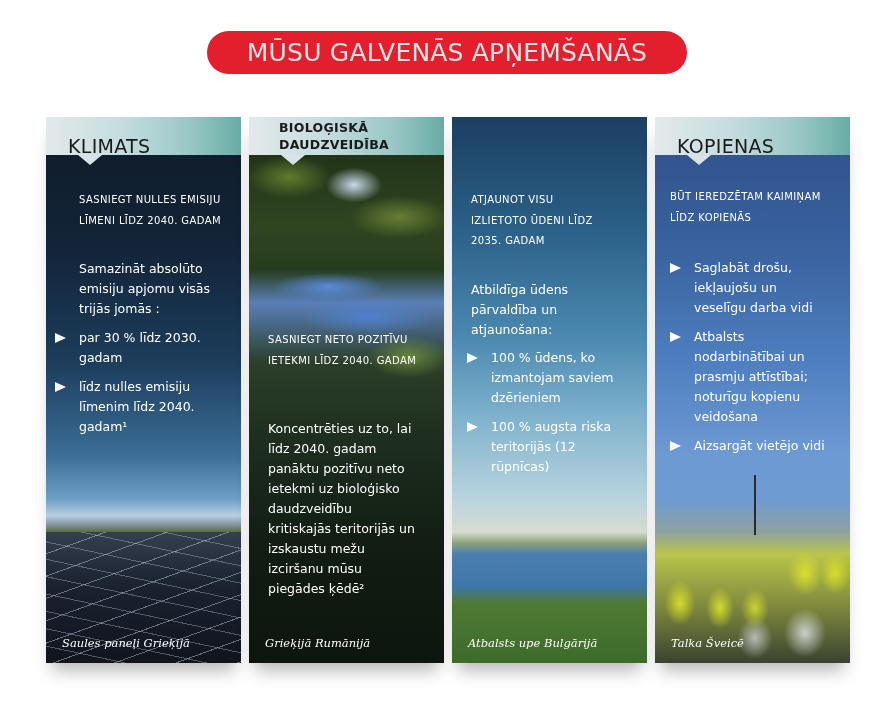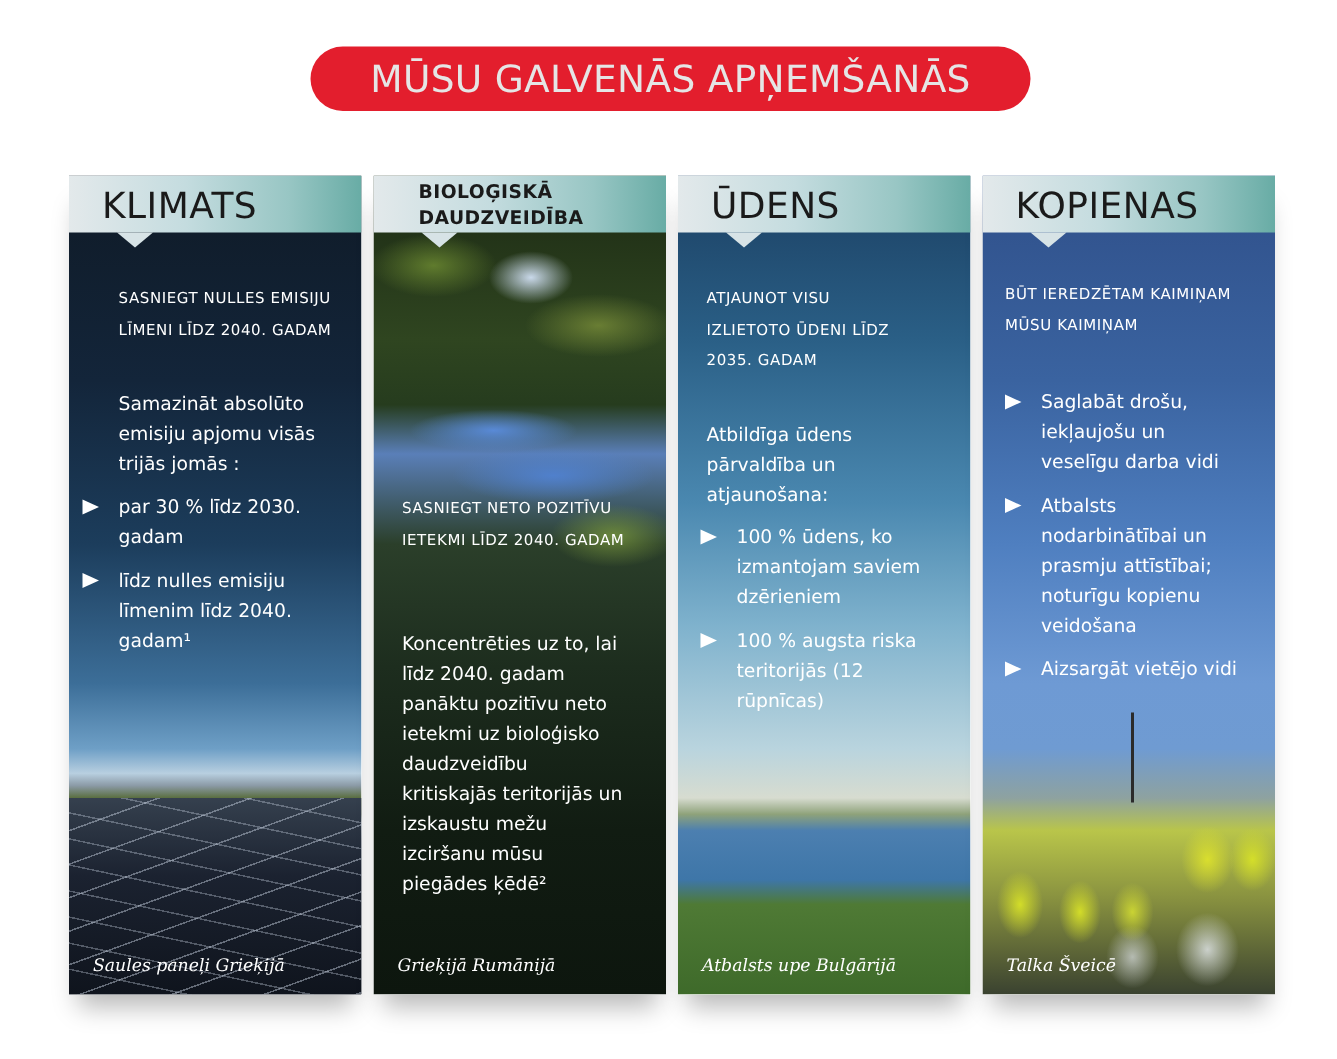--- a/index.html
+++ b/index.html
@@ -26,22 +26,22 @@
     background: linear-gradient(90deg, #e3e9eb 0%, #c4dcdf 40%, #98c6c4 75%, #68aca5 100%);
     z-index: 3;
   }
   .header::after {
     content: ""; position: absolute; left: 32px; bottom: -10px;
     width: 0; height: 0;
     border-left: 12px solid transparent; border-right: 12px solid transparent;
     border-top: 10px solid #d7e3e6;
   }
   .header-label {
-    position: absolute; left: 22px; top: 6px; color: #1a1a1a;
-    font-size: 24px; letter-spacing: 0.3px;
+    position: absolute; left: 22px; top: 18px; color: #1a1a1a;
+    font-size: 19px; letter-spacing: 0.3px;
   }
   .header-label.small {
     top: 2px; left: 30px; font-size: 12.5px; font-weight: bold; line-height: 17px; width: 130px;
   }
 
   .content { position: absolute; left: 0; top: 0; width: 100%; z-index: 2; color: #ffffff; }
   .goal { position: absolute; font-size: 10px; line-height: 20.5px; letter-spacing: 0.4px; }
   .para { position: absolute; font-size: 12.5px; line-height: 20px; }
   .bullets { position: absolute; list-style: none; }
   .bullets li { position: relative; font-size: 12.5px; line-height: 20px; margin-bottom: 9px; }
@@ -130,44 +130,41 @@
   </div>
   <div class="content">
     <div class="goal" style="left:19px; top:213px; width:160px;">SASNIEGT NETO POZITĪVU IETEKMI LĪDZ 2040. GADAM</div>
     <div class="para" style="left:19px; top:302px; width:150px;">Koncentrēties uz to, lai līdz 2040. gadam panāktu pozitīvu neto ietekmi uz bioloģisko daudzveidību kritiskajās teritorijās un izskaustu mežu izciršanu mūsu piegādes ķēdē²</div>
   </div>
   <div class="caption">Grieķijā Rumānijā</div>
 </div>
 
 <div class="card" style="left:452px;">
   <div class="bg bg-udens"></div>
-  <div class="header">
-    <span class="header-label">ŪDENS</span>
-  </div>
   <div class="content">
     <div class="goal" style="left:19px; top:73px; width:140px;">ATJAUNOT VISU IZLIETOTO ŪDENI LĪDZ 2035. GADAM</div>
     <div class="para" style="left:19px; top:163px; width:130px;">Atbildīga ūdens pārvaldība un atjaunošana:</div>
     <ul class="bullets" style="left:39px; top:231px; width:135px;">
       <li><span class="arrow"></span><span>100 % ūdens, ko izmantojam saviem dzērieniem</span></li>
       <li><span class="arrow"></span><span>100 % augsta riska teritorijās (12 rūpnīcas)</span></li>
     </ul>
   </div>
   <div class="caption">Atbalsts upe Bulgārijā</div>
 </div>
 
 <div class="card" style="left:655px;">
   <div class="bg bg-kopienas">
       <div class="people"></div>
     </div>
   <div class="pole"></div>
   <div class="header">
     <span class="header-label">KOPIENAS</span>
   </div>
   <div class="content">
-    <div class="goal" style="left:15px; top:70px; width:160px;">BŪT IEREDZĒTAM KAIMIŅAM MŪSU KAIMIŅAM</div>
+    <div class="goal" style="left:15px; top:70px; width:160px;">BŪT IEREDZĒTAM KAIMIŅAM LĪDZ KOPIENĀS</div>
     <ul class="bullets" style="left:39px; top:141px; width:135px;">
       <li><span class="arrow"></span><span>Saglabāt drošu, iekļaujošu un veselīgu darba vidi</span></li>
       <li><span class="arrow"></span><span>Atbalsts nodarbinātībai un prasmju attīstībai; noturīgu kopienu veidošana</span></li>
       <li><span class="arrow"></span><span>Aizsargāt vietējo vidi</span></li>
     </ul>
   </div>
   <div class="caption">Talka Šveicē</div>
 </div>
 
 </body></html>

